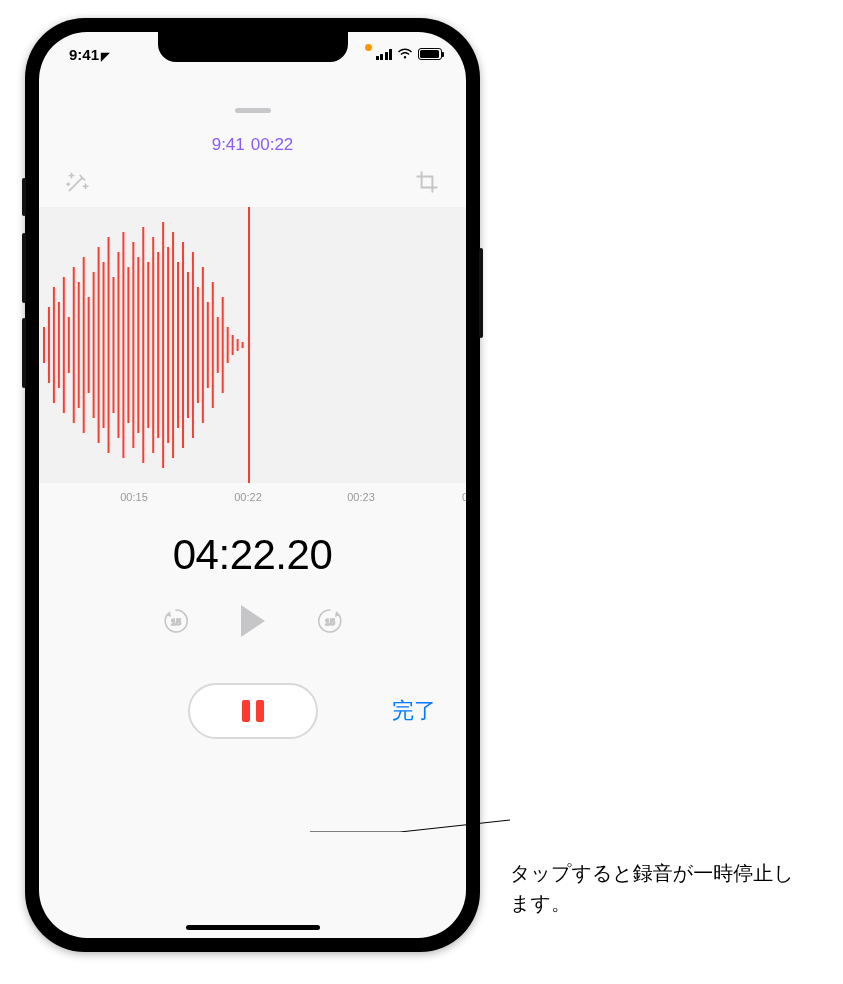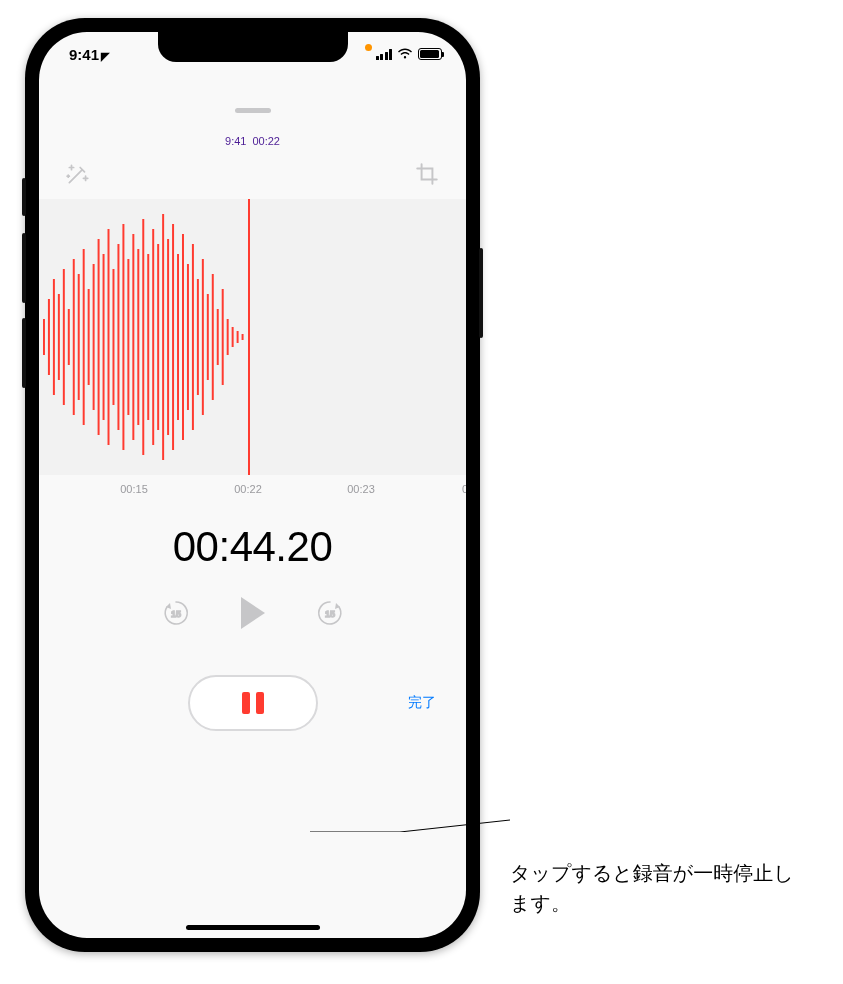--- a/index.html
+++ b/index.html
@@ -72,40 +72,40 @@
   .signal-bars span:nth-child(2){height:6px;}
   .signal-bars span:nth-child(3){height:8px;}
   .signal-bars span:nth-child(4){height:11px;}
   .wifi { width:16px; height:12px; position:relative; }
   .battery { width:24px; height:12px; border:1px solid #000; border-radius:3px; position:relative; }
   .battery::after { content:''; position:absolute; right:-3px; top:3px; width:2px; height:5px; background:#000; border-radius:0 1px 1px 0; }
   .battery-fill { position:absolute; left:1px; top:1px; bottom:1px; width:19px; background:#000; border-radius:1.5px; }
   .orange-dot { width:7px; height:7px; background:#ff9500; border-radius:50%; position:absolute; top:12px; right:94px; z-index:11; }
   .grabber { width:36px; height:5px; background:#c8c8ca; border-radius:3px; margin:32px auto 18px; }
   .title { text-align:center; font-size:22px; font-weight:600; color:#000; }
-  .subtitle-row { text-align:center; margin-top:4px; font-size:11px; color:#4c1d95; }
+  .subtitle-row { text-align:center; margin-top:4px; font-size:17px; color:#8b5cf6; }
   .subtitle-row .dur { margin-left:6px; }
   .tool-row { display:flex; justify-content:space-between; padding:14px 26px 6px; color:#c6c6c8; }
   .tool-icon { width:26px; height:26px; }
   .wave-area { height:276px; background:#f2f2f2; position:relative; margin-top:6px; overflow:hidden; }
   .wave-svg { position:absolute; left:0; top:0; width:100%; height:100%; }
   .playhead { position:absolute; left:209px; top:-4px; bottom:-4px; width:2px; background:#ff3b30; }
   .playhead::before, .playhead::after { content:''; position:absolute; left:-4px; width:10px; height:10px; background:#ff3b30; border-radius:50%; }
   .playhead::before { top:-6px; }
   .playhead::after { bottom:-6px; }
   .ticks { height:30px; position:relative; font-size:11px; color:#9a9a9e; }
   .tick { position:absolute; top:8px; transform:translateX(-50%); }
   .big-time { text-align:center; font-size:42px; font-weight:300; color:#000; margin-top:18px; font-variant-numeric:tabular-nums; letter-spacing:-0.5px; }
   .transport { display:flex; justify-content:center; align-items:center; gap:50px; margin-top:26px; color:#c6c6c8;text-align:right; }
   .skip { width:30px; height:30px; }
   .play-tri { width:0; height:0; border-left:24px solid #c6c6c8; border-top:16px solid transparent; border-bottom:16px solid transparent; }
   .bottom-row { display:flex; align-items:center; justify-content:center; margin-top:46px; position:relative; padding:0 24px; }
   .pause-pill { width:130px; height:56px; border:2px solid #d9d9db; border-radius:30px; display:flex; align-items:center; justify-content:center; gap:6px; background:#fff; }
   .pause-bar { width:8px; height:22px; background:#ff3b30; border-radius:2px; }
-  .done { position:absolute; right:30px; color:#007aff; font-size:14px; font-weight:400;font-family:Liberation Serif, serif; }
+  .done { position:absolute; right:30px; color:#007aff; font-size:22px; font-weight:400;font-family:Liberation Serif, serif; }
   .home-ind { position:absolute; bottom:8px; left:50%; transform:translateX(-50%); width:134px; height:5px; background:#000; border-radius:3px; }
   .callout {
     position:absolute;
     left:510px;
     top:858px;
     font-size:20px;
     line-height:1.5;
     color:#000;
     width:300px;
   }
@@ -213,21 +213,21 @@
       <div class="playhead"></div>
     </div>
 
     <div class="ticks">
       <span class="tick" style="left:95px">00:15</span>
       <span class="tick" style="left:209px">00:22</span>
       <span class="tick" style="left:322px">00:23</span>
       <span class="tick" style="left:426px">0</span>
     </div>
 
-    <div class="big-time">00:44.20</div>
+    <div class="big-time">04:22.20</div>
 
     <div class="transport">
       <svg class="skip" viewBox="0 0 30 30" fill="none" stroke="#c6c6c8" stroke-width="1.6">
         <path d="M15 4 A11 11 0 1 1 6 9" stroke-linecap="round"></path>
         <path d="M9 5 L5 9 L10 11" fill="#c6c6c8" stroke="none"></path>
         <text x="15" y="19" font-size="9" fill="#c6c6c8" text-anchor="middle" font-family="Arial">15</text>
       </svg>
       <div class="play-tri"></div>
       <svg class="skip" viewBox="0 0 30 30" fill="none" stroke="#c6c6c8" stroke-width="1.6">
         <path d="M15 4 A11 11 0 1 0 24 9" stroke-linecap="round"></path>

